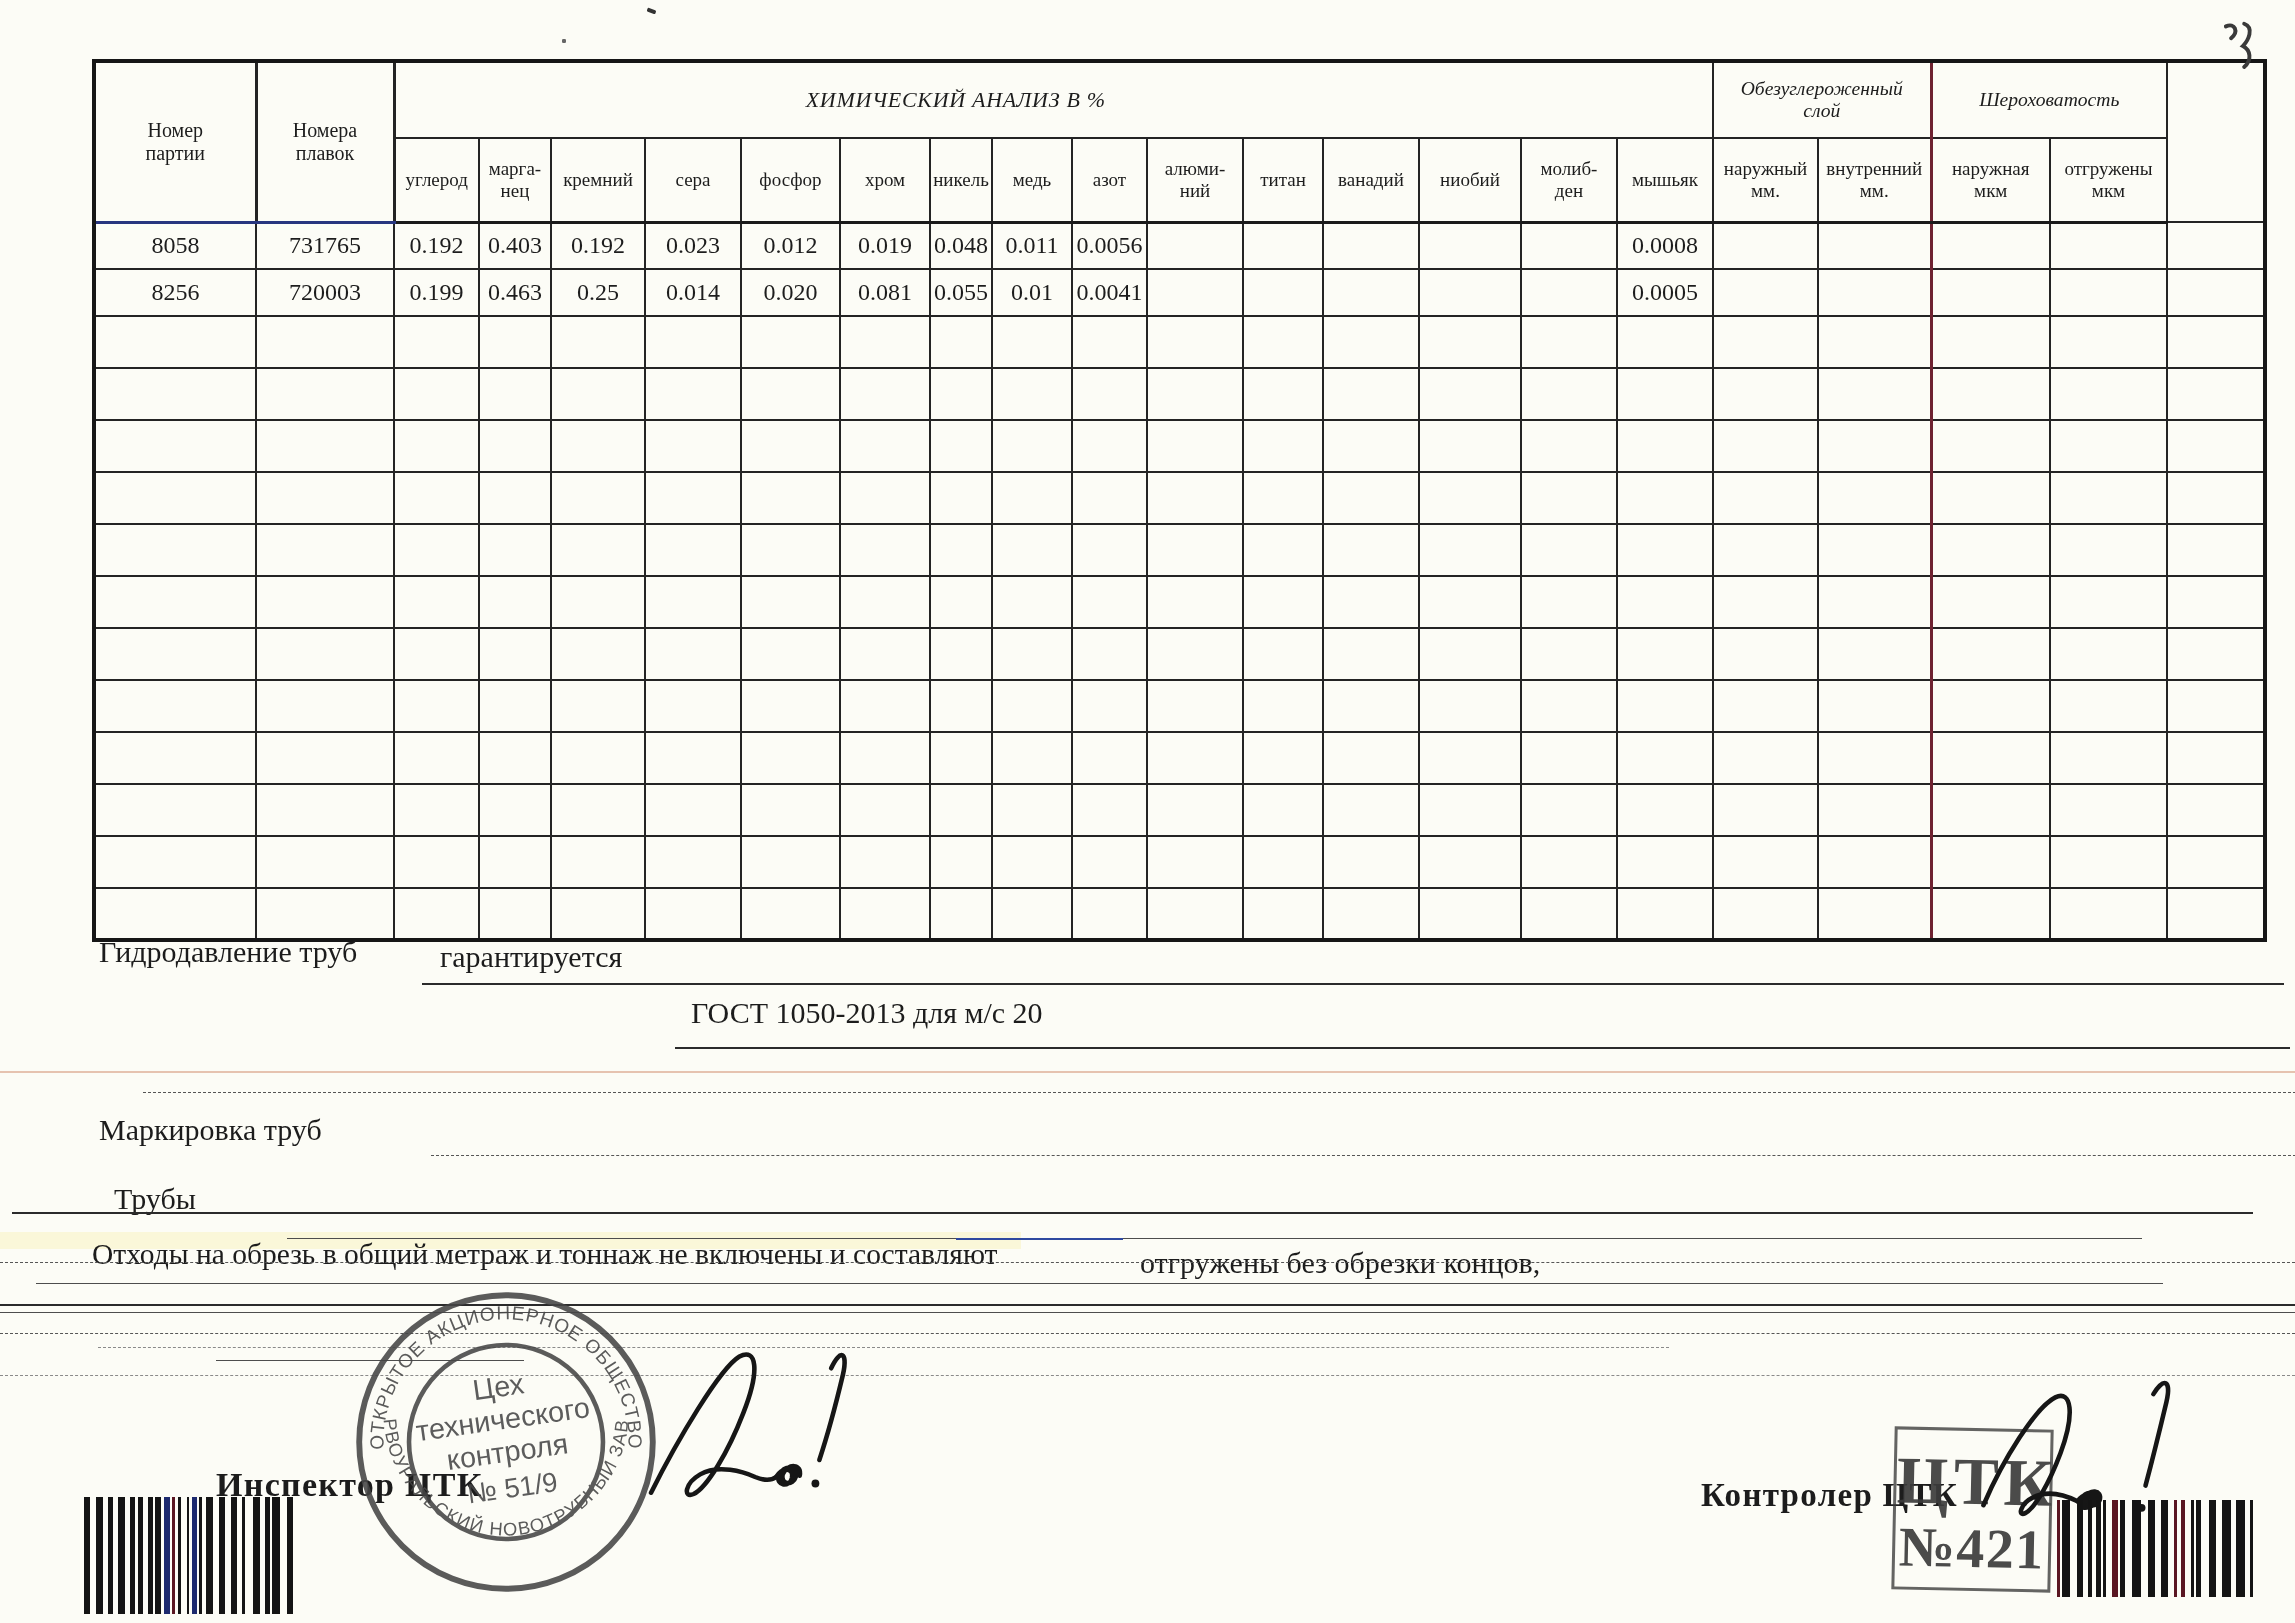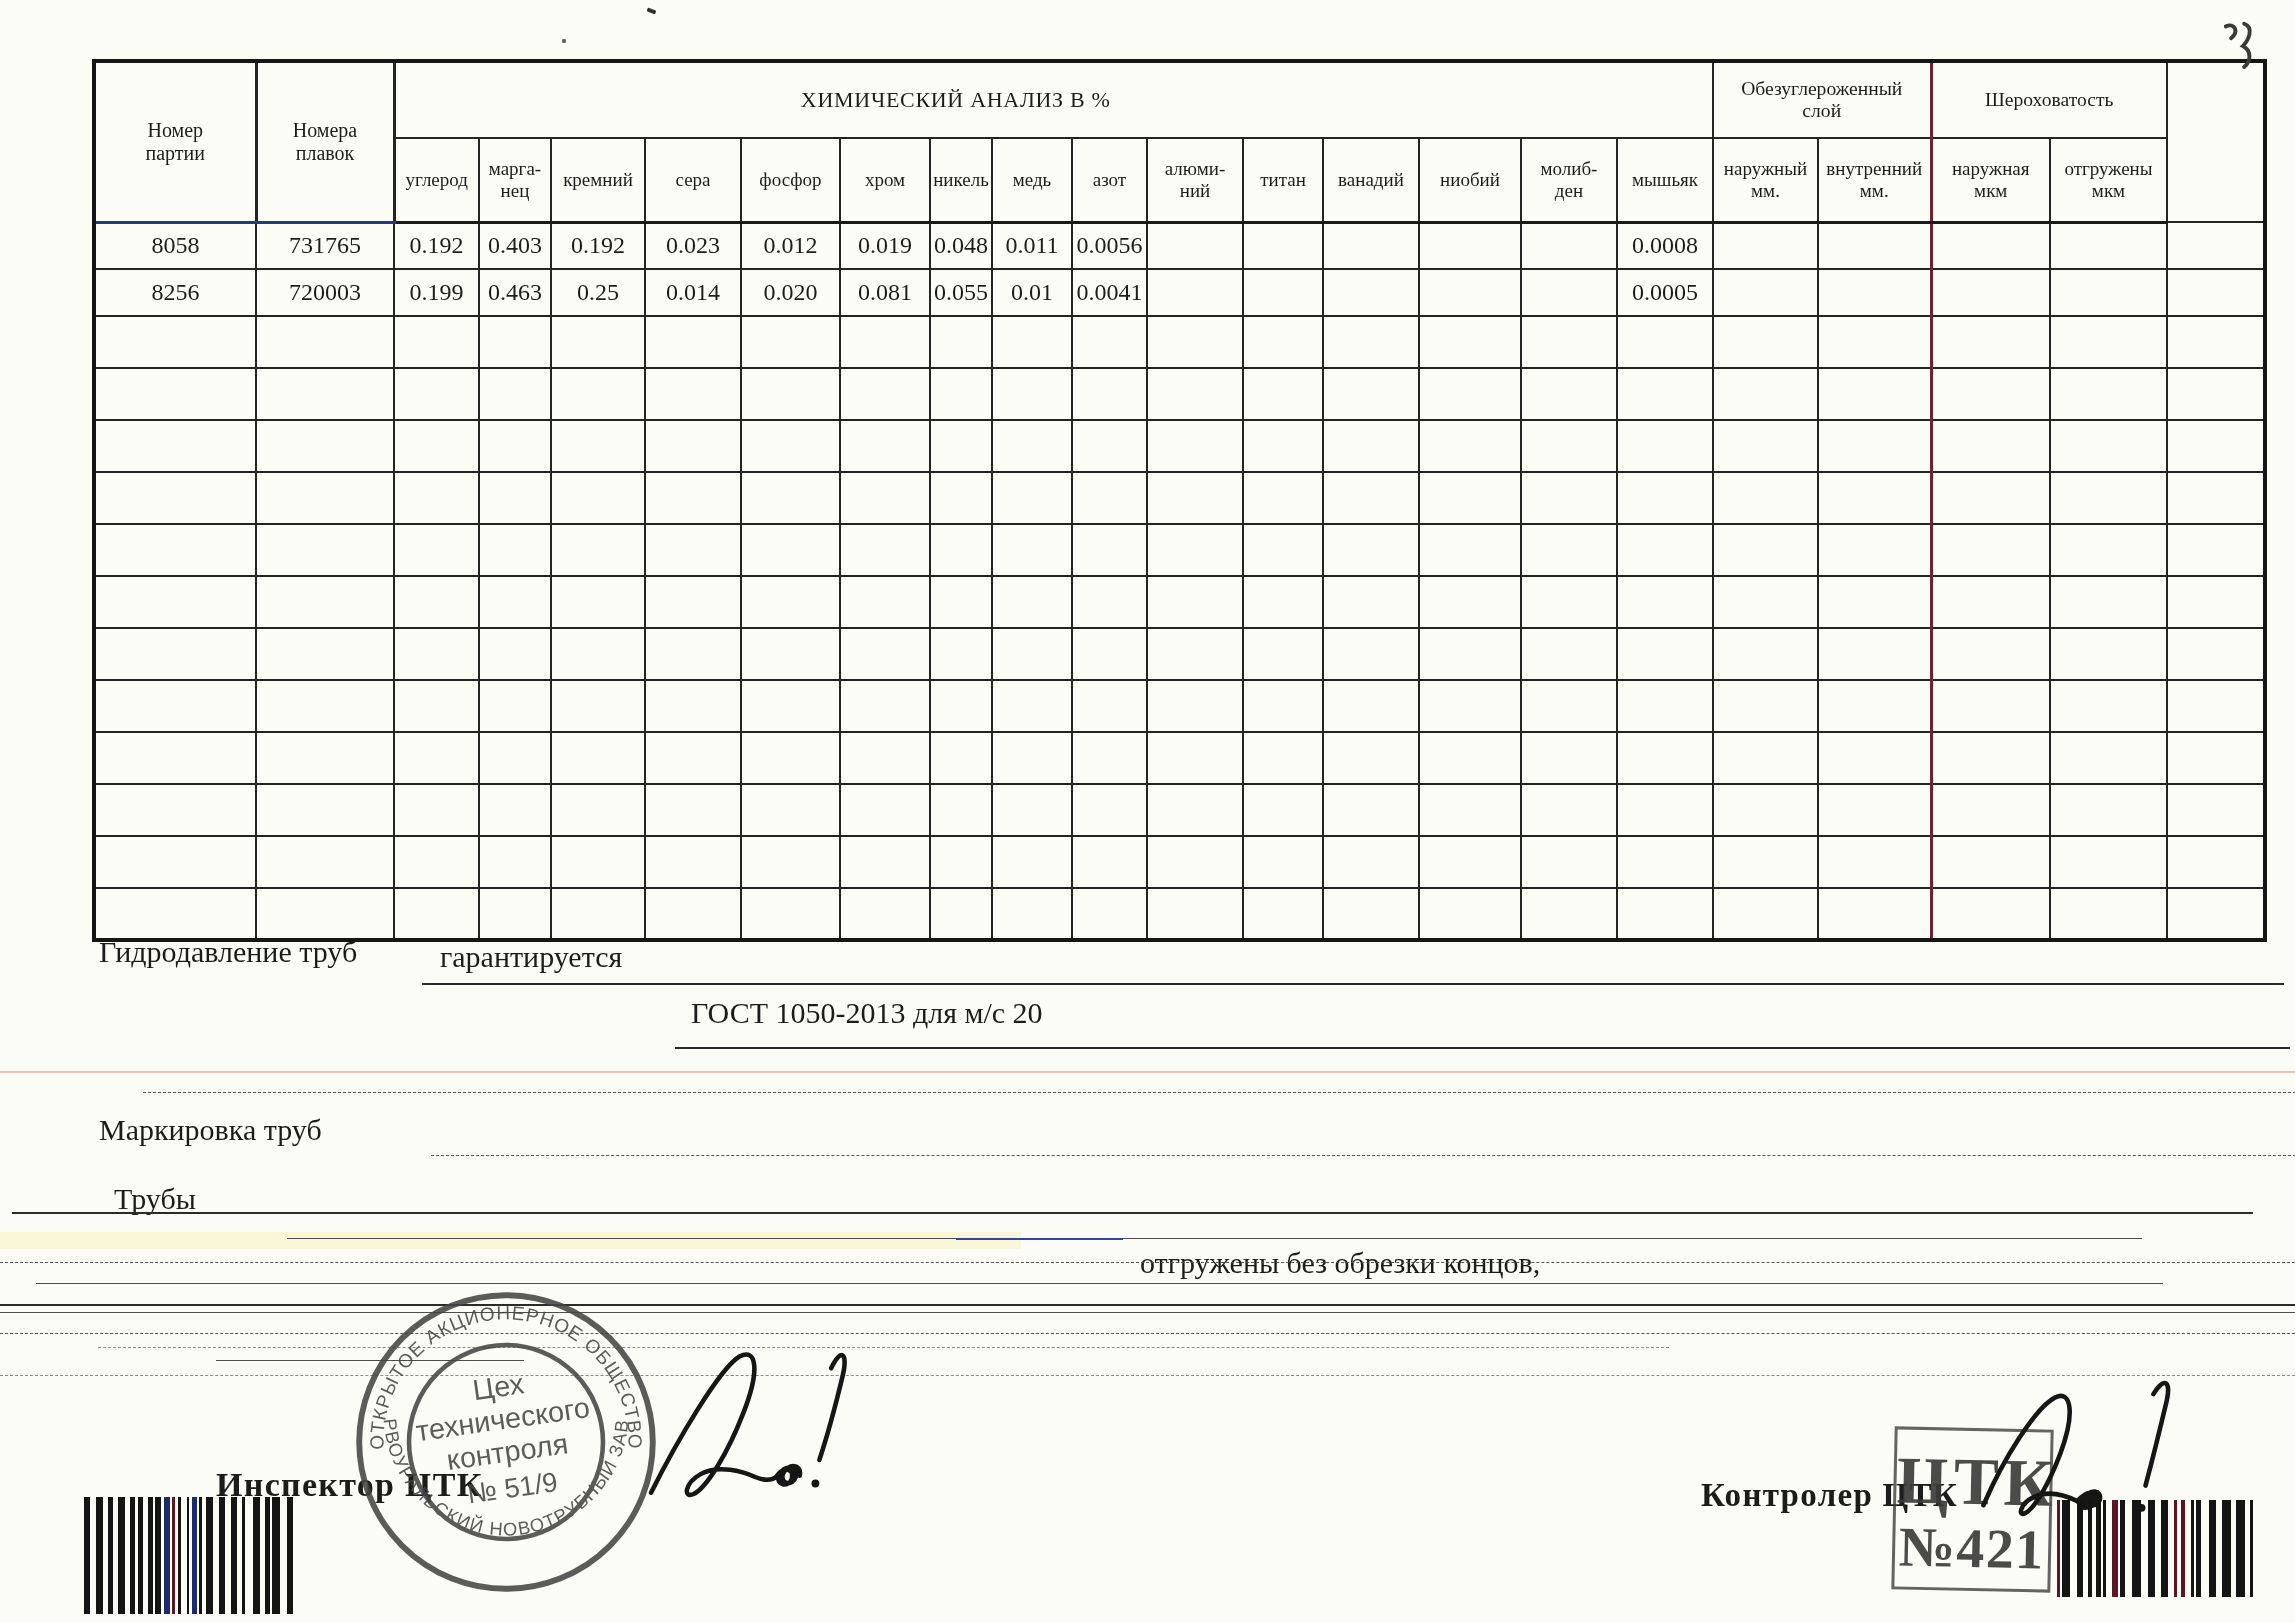--- a/index.html
+++ b/index.html
@@ -9,21 +9,21 @@
   #cert-table{position:absolute;left:92px;top:59px;border-collapse:collapse;table-layout:fixed;
               border:4.6px solid #161616;}
   #cert-table th,#cert-table td{border:2px solid #242424;padding:0 1.3px;font-weight:normal;
               vertical-align:middle;text-align:center;overflow:hidden;}
   .hr1{height:77px}
   .hr2{height:84px}
   .dr{height:47px}
   .er{height:52px}
   .bh{font-size:20px;white-space:pre-line;border-right-width:3.9px !important;
       border-bottom:3.3px solid var(--navy) !important;}
-  .gh{font-size:22px;}
+  .gh{font-size:22px;font-style:italic;}
   .gh.chem{text-indent:-196px;letter-spacing:0.7px;}
   .gh.sm{font-size:19.6px;white-space:pre-line;}
   .sh{font-size:19px;white-space:pre-line;border-bottom:3.9px solid #1a1a1a !important;}
   .dc{font-size:24px;}
   .bl-maroon{border-left:3.3px solid var(--maroon) !important;}
   .bl-navy{border-left:2.6px solid var(--navy) !important;}
   
   .t{position:absolute;white-space:nowrap;font-size:30px;color:#1c1c1c;}
   .t.bold{font-weight:bold;letter-spacing:1.3px;}
   
@@ -466,20 +466,21 @@
   <div class="t" style="left:99px;top:1113px;">Маркировка труб</div>
   <div class="ln dot" style="left:431px;top:1155px;width:1865px;"></div>
 
   <div class="band" style="left:0;top:1232px;width:1021px;height:17px;"></div>
   <div class="t" style="left:114px;top:1182px;">Трубы</div>
   <div class="t" style="left:1140px;top:1246px;">отгружены без обрезки концов,</div>
   <div class="ln" style="left:11.8px;top:1212px;width:2241px;"></div>
   <div class="ln thin" style="left:287px;top:1238px;width:1855px;"></div>
   <div class="ln blue" style="left:956px;top:1238px;width:167px;"></div>
 
+  <div class="t" style="left:92px;top:1238px;font-size:29.5px;">Отходы на обрезь в общий метраж и тоннаж не включены и составляют</div>
   <div class="ln dot" style="left:0;top:1262px;width:2295px;"></div>
   <div class="ln thin" style="left:36px;top:1283px;width:2127px;"></div>
   <div class="ln" style="left:0;top:1304px;width:2295px;"></div>
   <div class="ln thin" style="left:0;top:1312px;width:2295px;"></div>
   <div class="ln dot" style="left:0;top:1333px;width:2295px;"></div>
   <div class="ln faint" style="left:98px;top:1347px;width:1571px;"></div>
   <div class="ln thin" style="left:216px;top:1360px;width:308px;"></div>
   <div class="ln faint" style="left:0;top:1375px;width:2295px;"></div>
 
 

